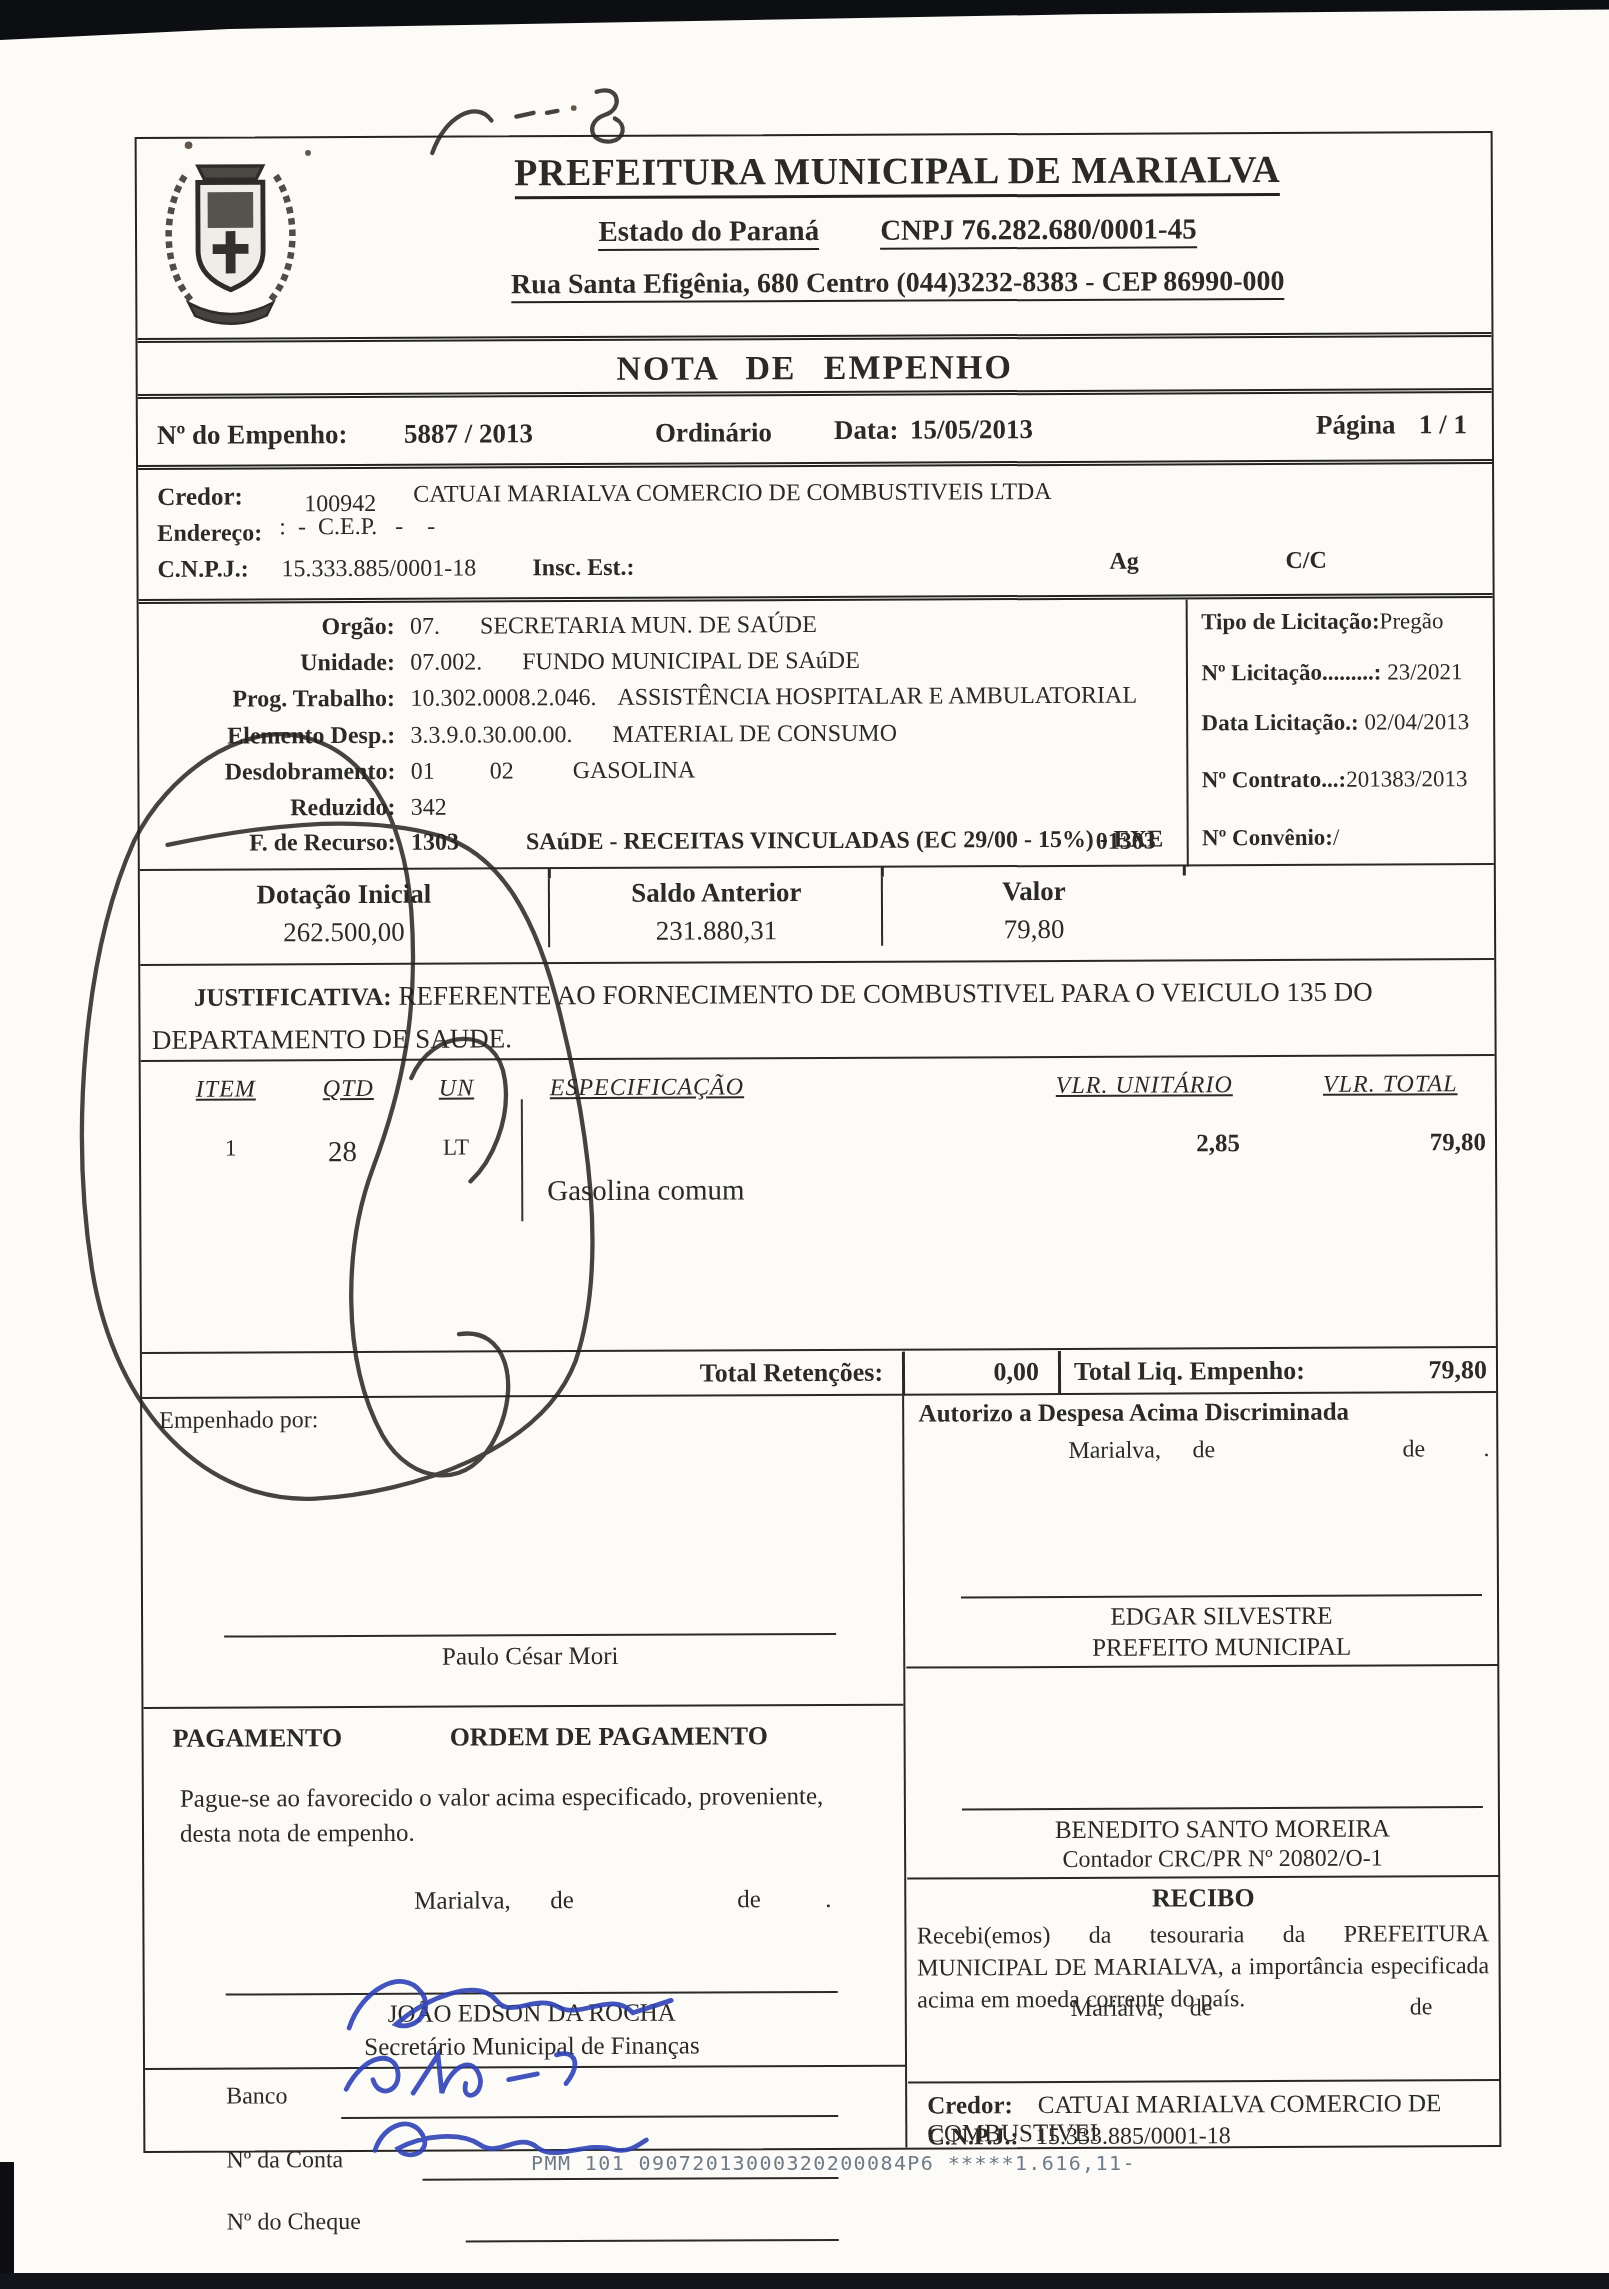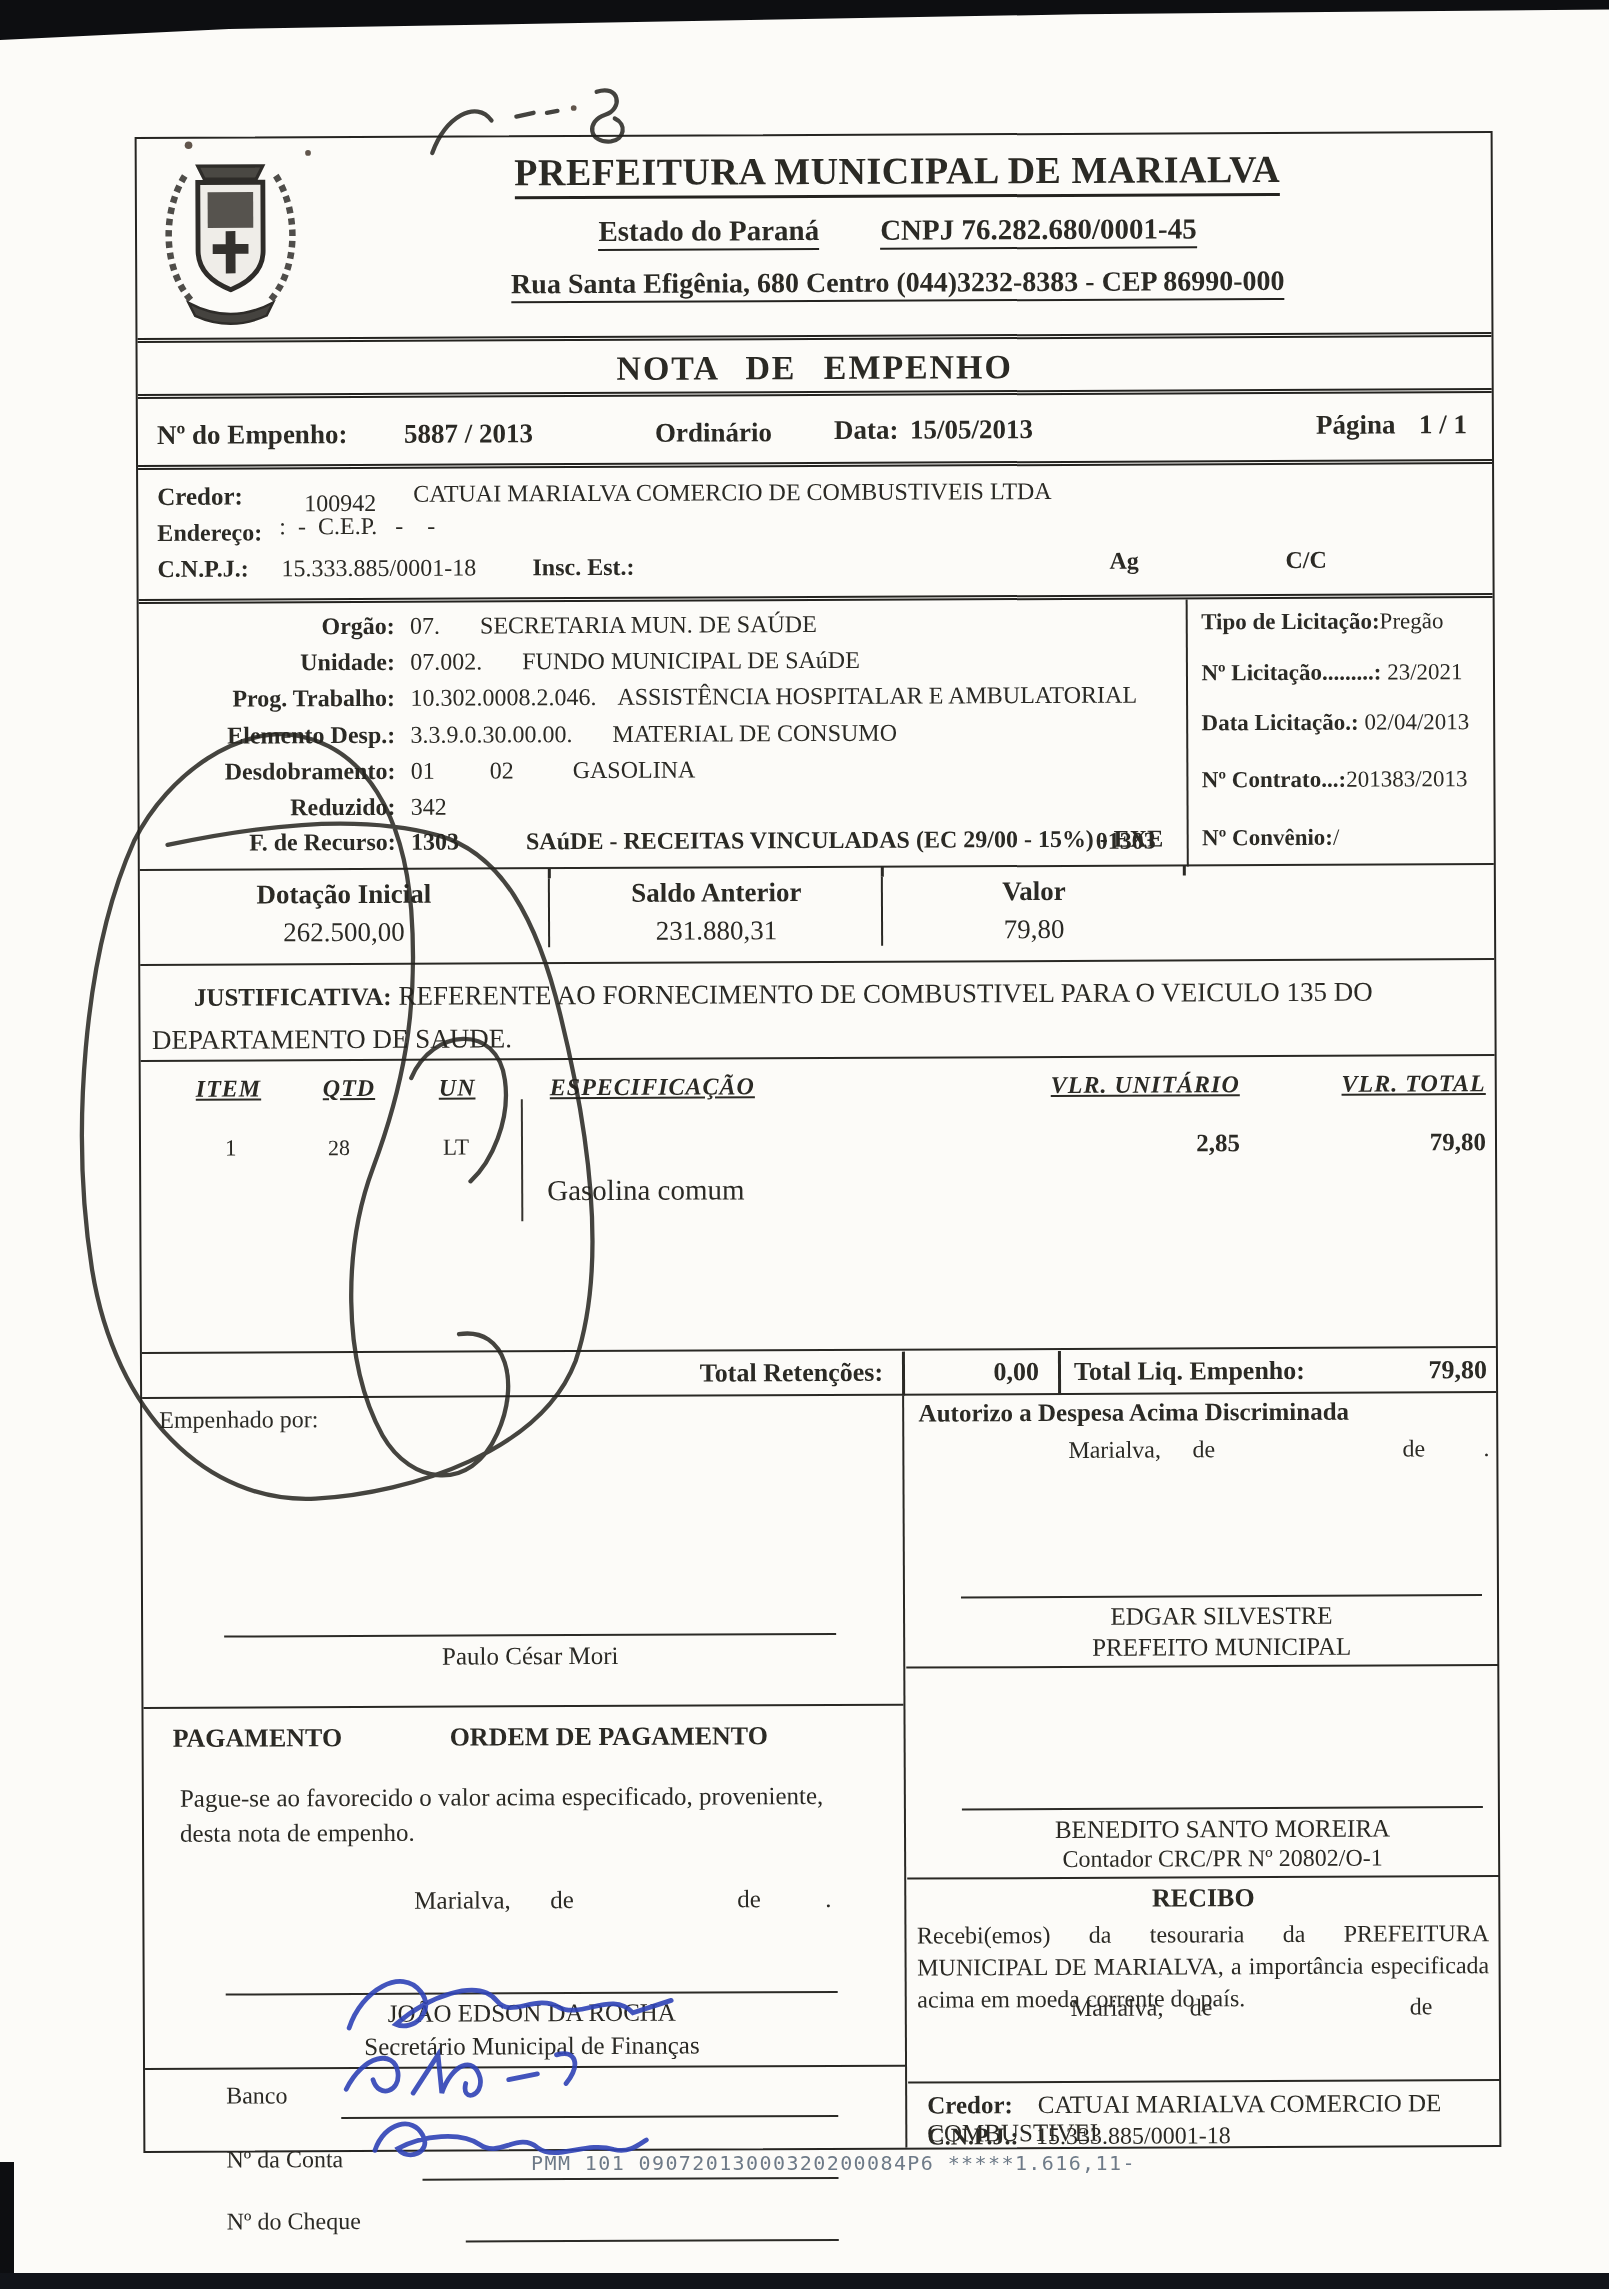--- a/index.html
+++ b/index.html
@@ -16,21 +16,21 @@
   .nota{font-size:34px;font-weight:bold;letter-spacing:1.9px;word-spacing:17px;}
   .lbl{font-weight:bold;}
   .budget-row{position:absolute;left:0;display:flex;align-items:baseline;font-size:24px;white-space:nowrap;}
   .budget-row .bl{width:256px;text-align:right;font-weight:bold;flex:0 0 256px;}
   .budget-row .cd{margin-left:15.3px;}
   .budget-row .cd2{margin-left:55px;}
   .budget-row .ds{margin-left:40px;}
   .lic-row{position:absolute;font-size:23px;white-space:nowrap;}
   .tot-lbl{font-size:27px;font-weight:bold;text-align:center;}
   .tot-val{font-size:27px;text-align:center;margin-top:7.6px;}
-  .it-h{font-size:24px;font-weight:bold;font-style:italic;text-decoration:underline;letter-spacing:1px;}
+  .it-h{font-size:24px;font-weight:normal;font-style:italic;text-decoration:underline;letter-spacing:1px;text-align:center;}
   .sig-line{position:absolute;border-bottom:2.9px solid #2c2b27;}
   .hand{position:absolute;left:0;top:0;pointer-events:none;}
   .dotmatrix{font-family:"DejaVu Sans Mono",monospace;font-size:20px;color:#5f6d7c;letter-spacing:1.4px;opacity:.9;}
   .edge{position:absolute;background:#0d0e11;}
   .smalltext{font-size:24px;}
 </style>
 </head>
 <body>
 
 <div class="page">
@@ -184,21 +184,21 @@
       <span class="abs it-h" style="left:182px;top:15.3px;">QTD</span>
       <span class="abs it-h" style="left:298px;top:15.3px;">UN</span>
       <span class="abs it-h" style="left:409px;top:15.3px;">ESPECIFICAÇÃO</span>
       <span class="abs it-h rt" style="left:908px;top:15.3px;width:191px;">VLR. UNITÁRIO</span>
       <span class="abs it-h rt" style="left:1154px;top:15.3px;width:191px;">VLR. TOTAL</span>
 
       <div class="abs" style="left:380px;top:40px;width:1.9px;height:122px;background:#36342f;"></div>
 
       <div>
         <span class="abs smalltext" style="left:84px;top:75px;font-size:23px;">1</span>
-        <span class="abs smalltext" style="left:187px;top:75px;font-size:22px;">28</span>
+        <span class="abs smalltext" style="left:187px;top:75px;font-size:29px;">28</span>
         <span class="abs smalltext" style="left:302px;top:75px;font-size:23px;">LT</span>
         <span class="abs smalltext" style="left:406px;top:75px;font-size:29px;margin-top:40px;">Gasolina comum</span>
         <span class="abs rt lbl" style="left:908px;top:73px;width:191px;font-size:25px;">2,85</span>
         <span class="abs rt lbl" style="left:1154px;top:73px;width:191px;font-size:25px;">79,80</span>
       </div>
     </div>
 
     <div class="sec b-bot" style="top:1216px;height:44px;font-size:26px;">
       <span class="abs rt lbl" style="left:421px;top:5.7px;width:320px;">Total Retenções:</span>
       <div class="abs" style="left:760px;top:0;width:2.9px;height:44px;background:#2a2925;"></div>

